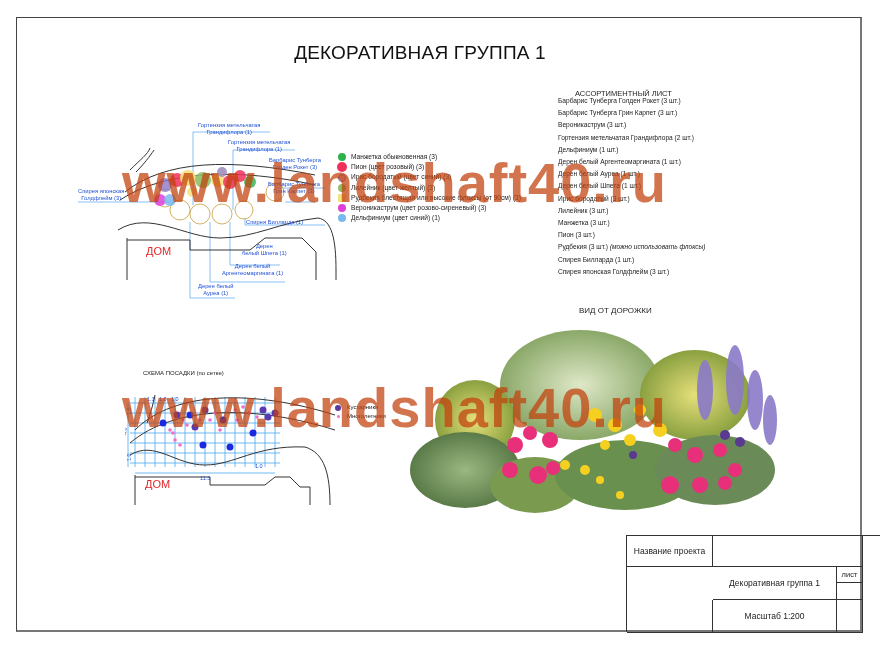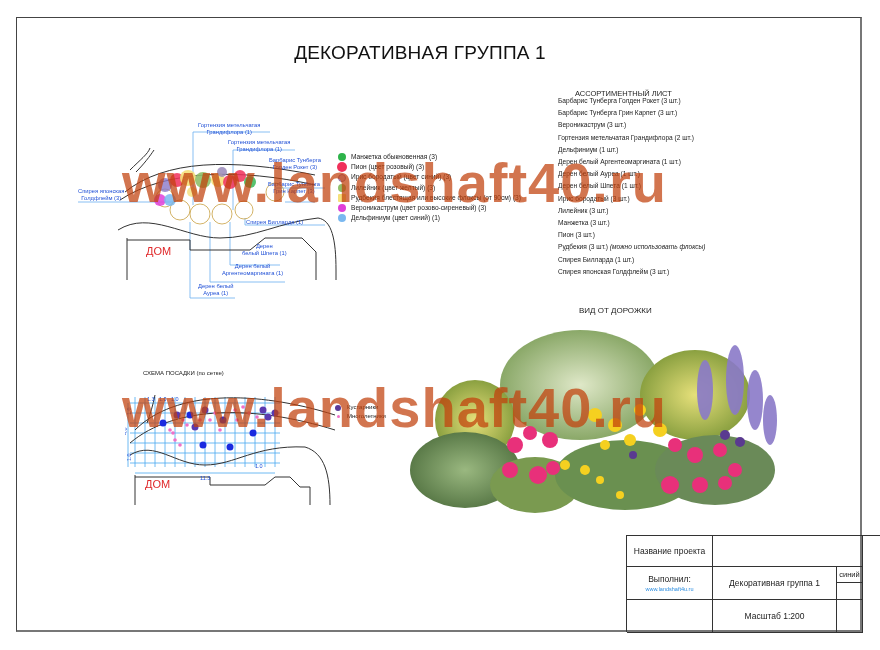--- a/index.html
+++ b/index.html
@@ -320,23 +320,19 @@
       <span>Многолетники</span>
     </li>
 </ul>
 
 <div class="watermark" style="left:122px;top:150px;font-size:56px">www.landshaft40.ru</div>
 <div class="watermark" style="left:122px;top:375px;font-size:56px">www.landshaft40.ru</div>
 
 <div class="titleblock">
   <div class="tb" style="left:0;top:0;width:86px;height:31px">Название проекта</div>
   <div class="tb" style="left:86px;top:0;width:150px;height:31px"></div>
-  <div class="tb" style="left:0;top:31px;width:86px;height:33px;flex-direction:column">
-    <span>Выполнил:</span>
-    <span class="site">www.landshaft4u.ru</span>
-  </div>
   <div class="tb" style="left:86px;top:31px;width:124px;height:33px">Декоративная группа 1</div>
-  <div class="tb" style="left:210px;top:31px;width:26px;height:16px;font-size:7.5px">синий</div>
+  <div class="tb" style="left:210px;top:31px;width:26px;height:16px;font-size:7.5px">лист</div>
   <div class="tb" style="left:210px;top:47px;width:26px;height:17px"></div>
   <div class="tb" style="left:0;top:64px;width:86px;height:33px"></div>
   <div class="tb" style="left:86px;top:64px;width:124px;height:33px">Масштаб 1:200</div>
   <div class="tb" style="left:210px;top:64px;width:26px;height:33px"></div>
 </div>
 
 </body></html>

